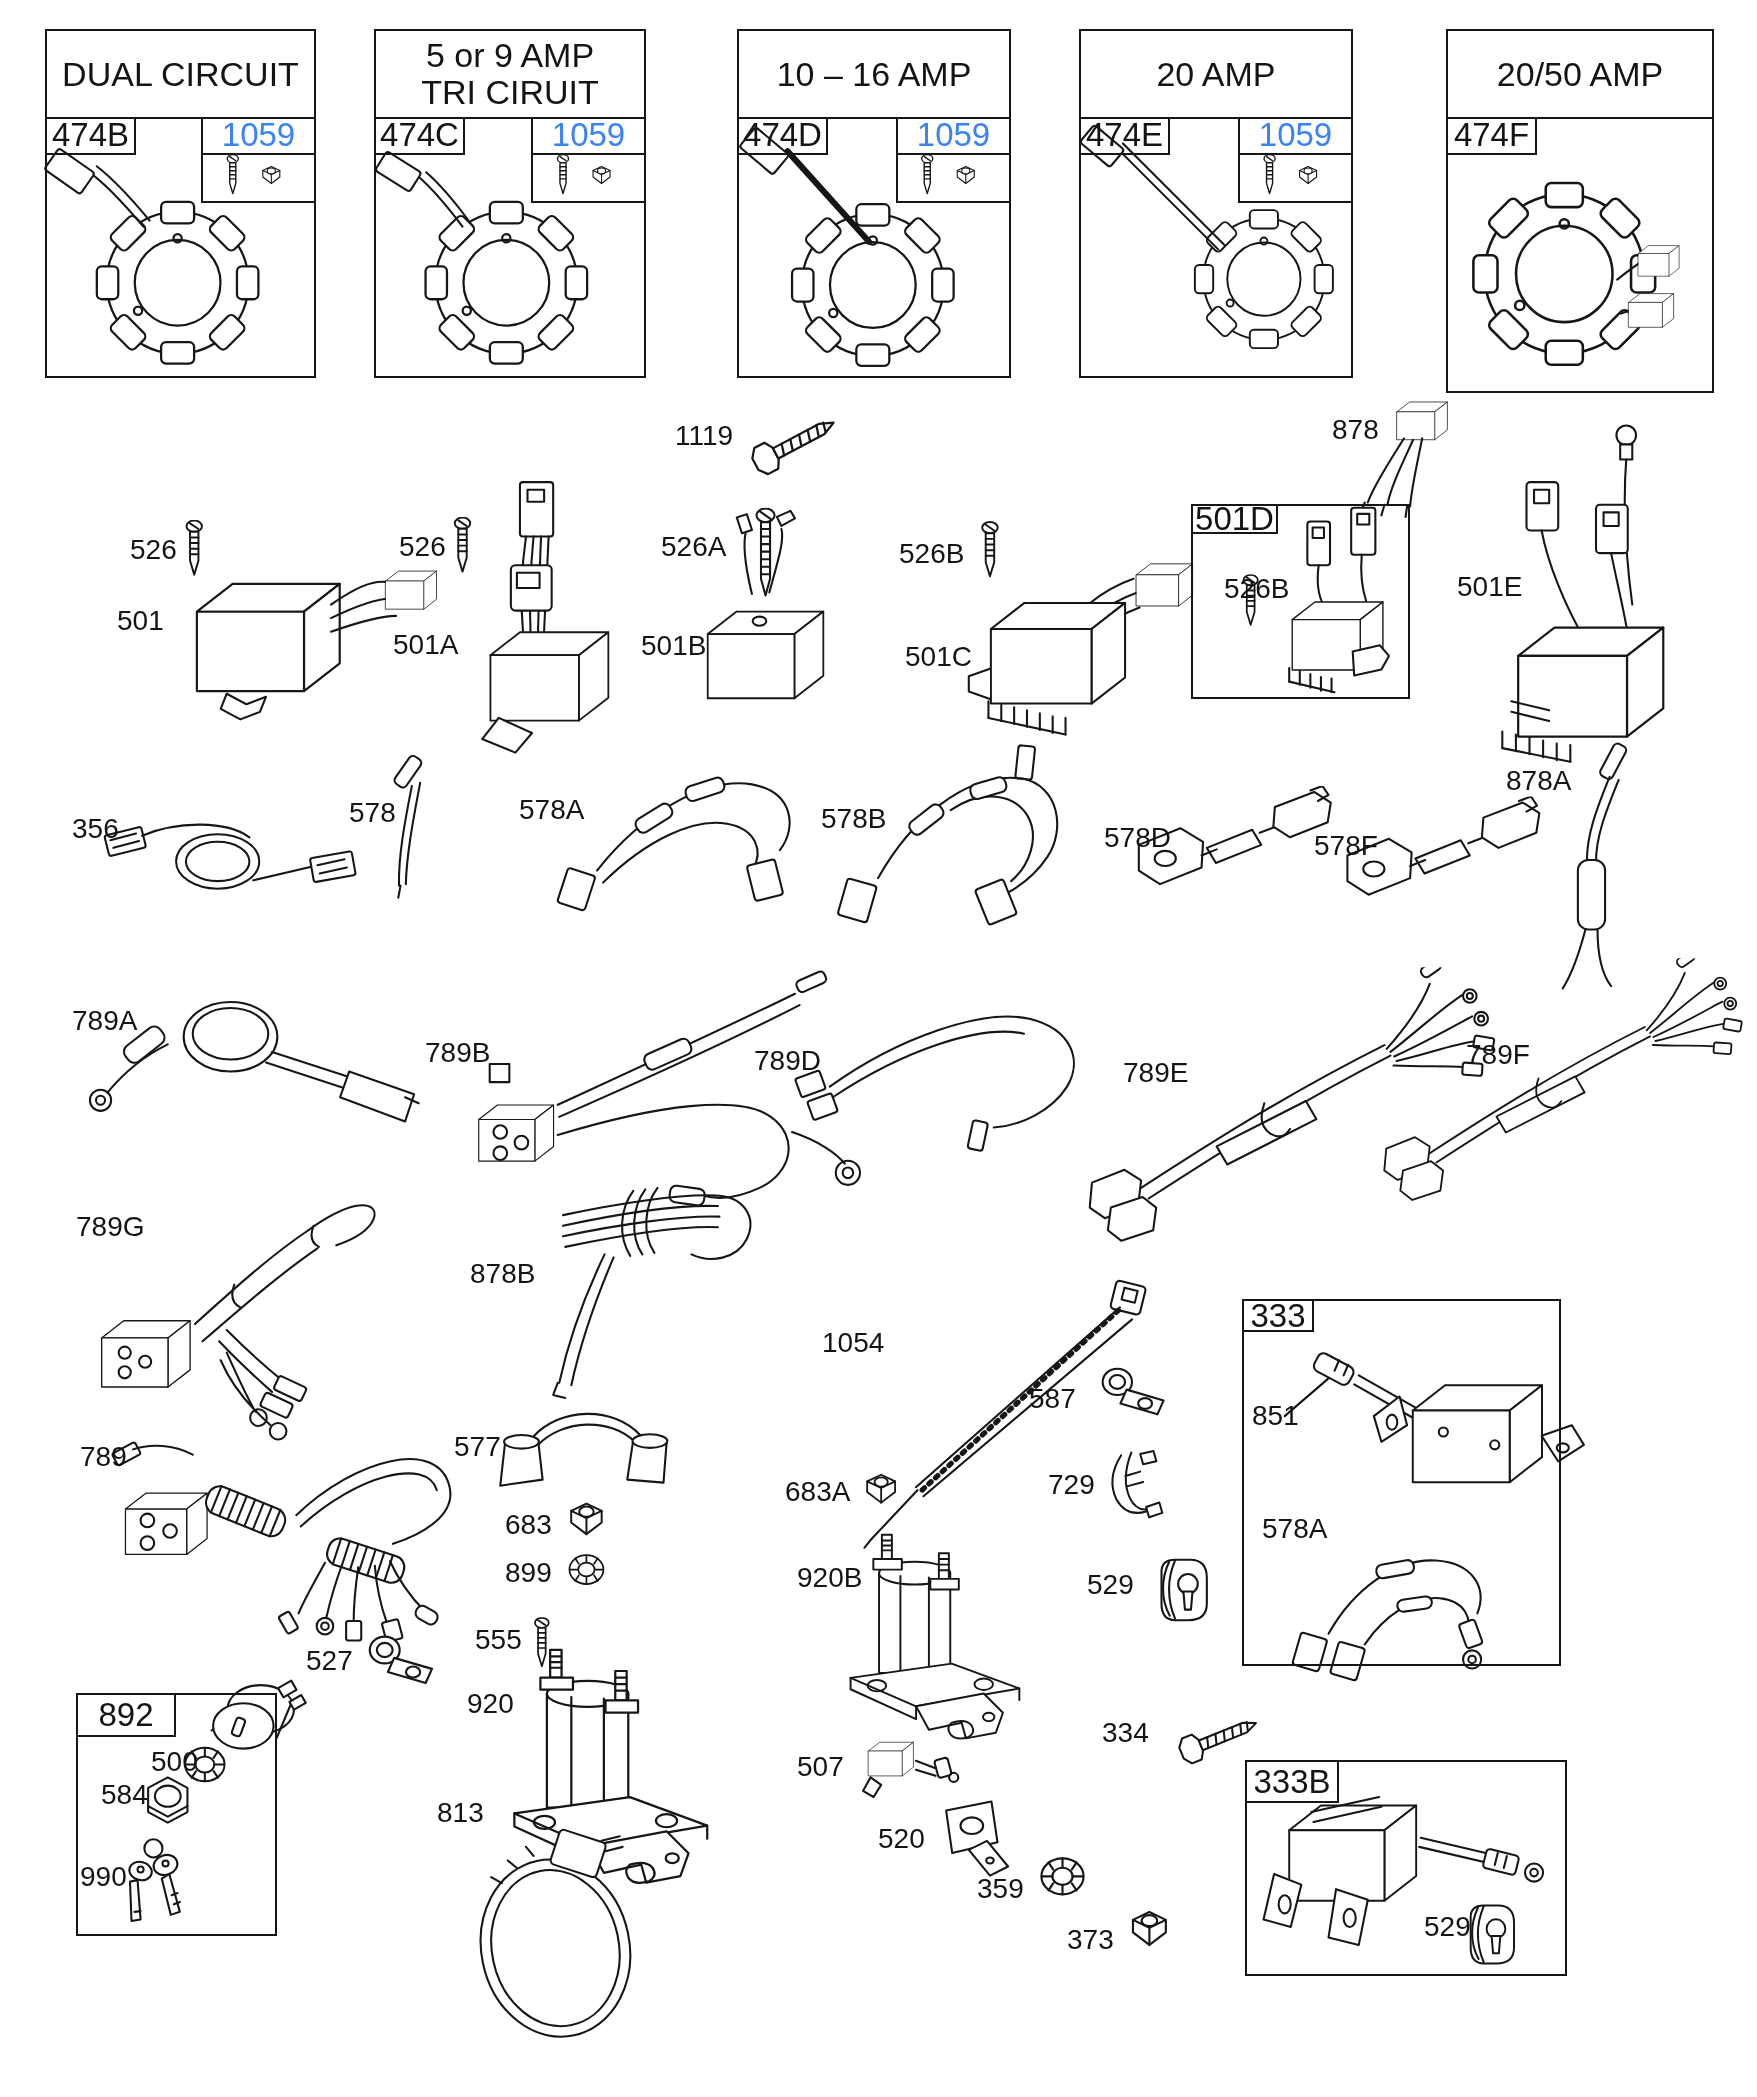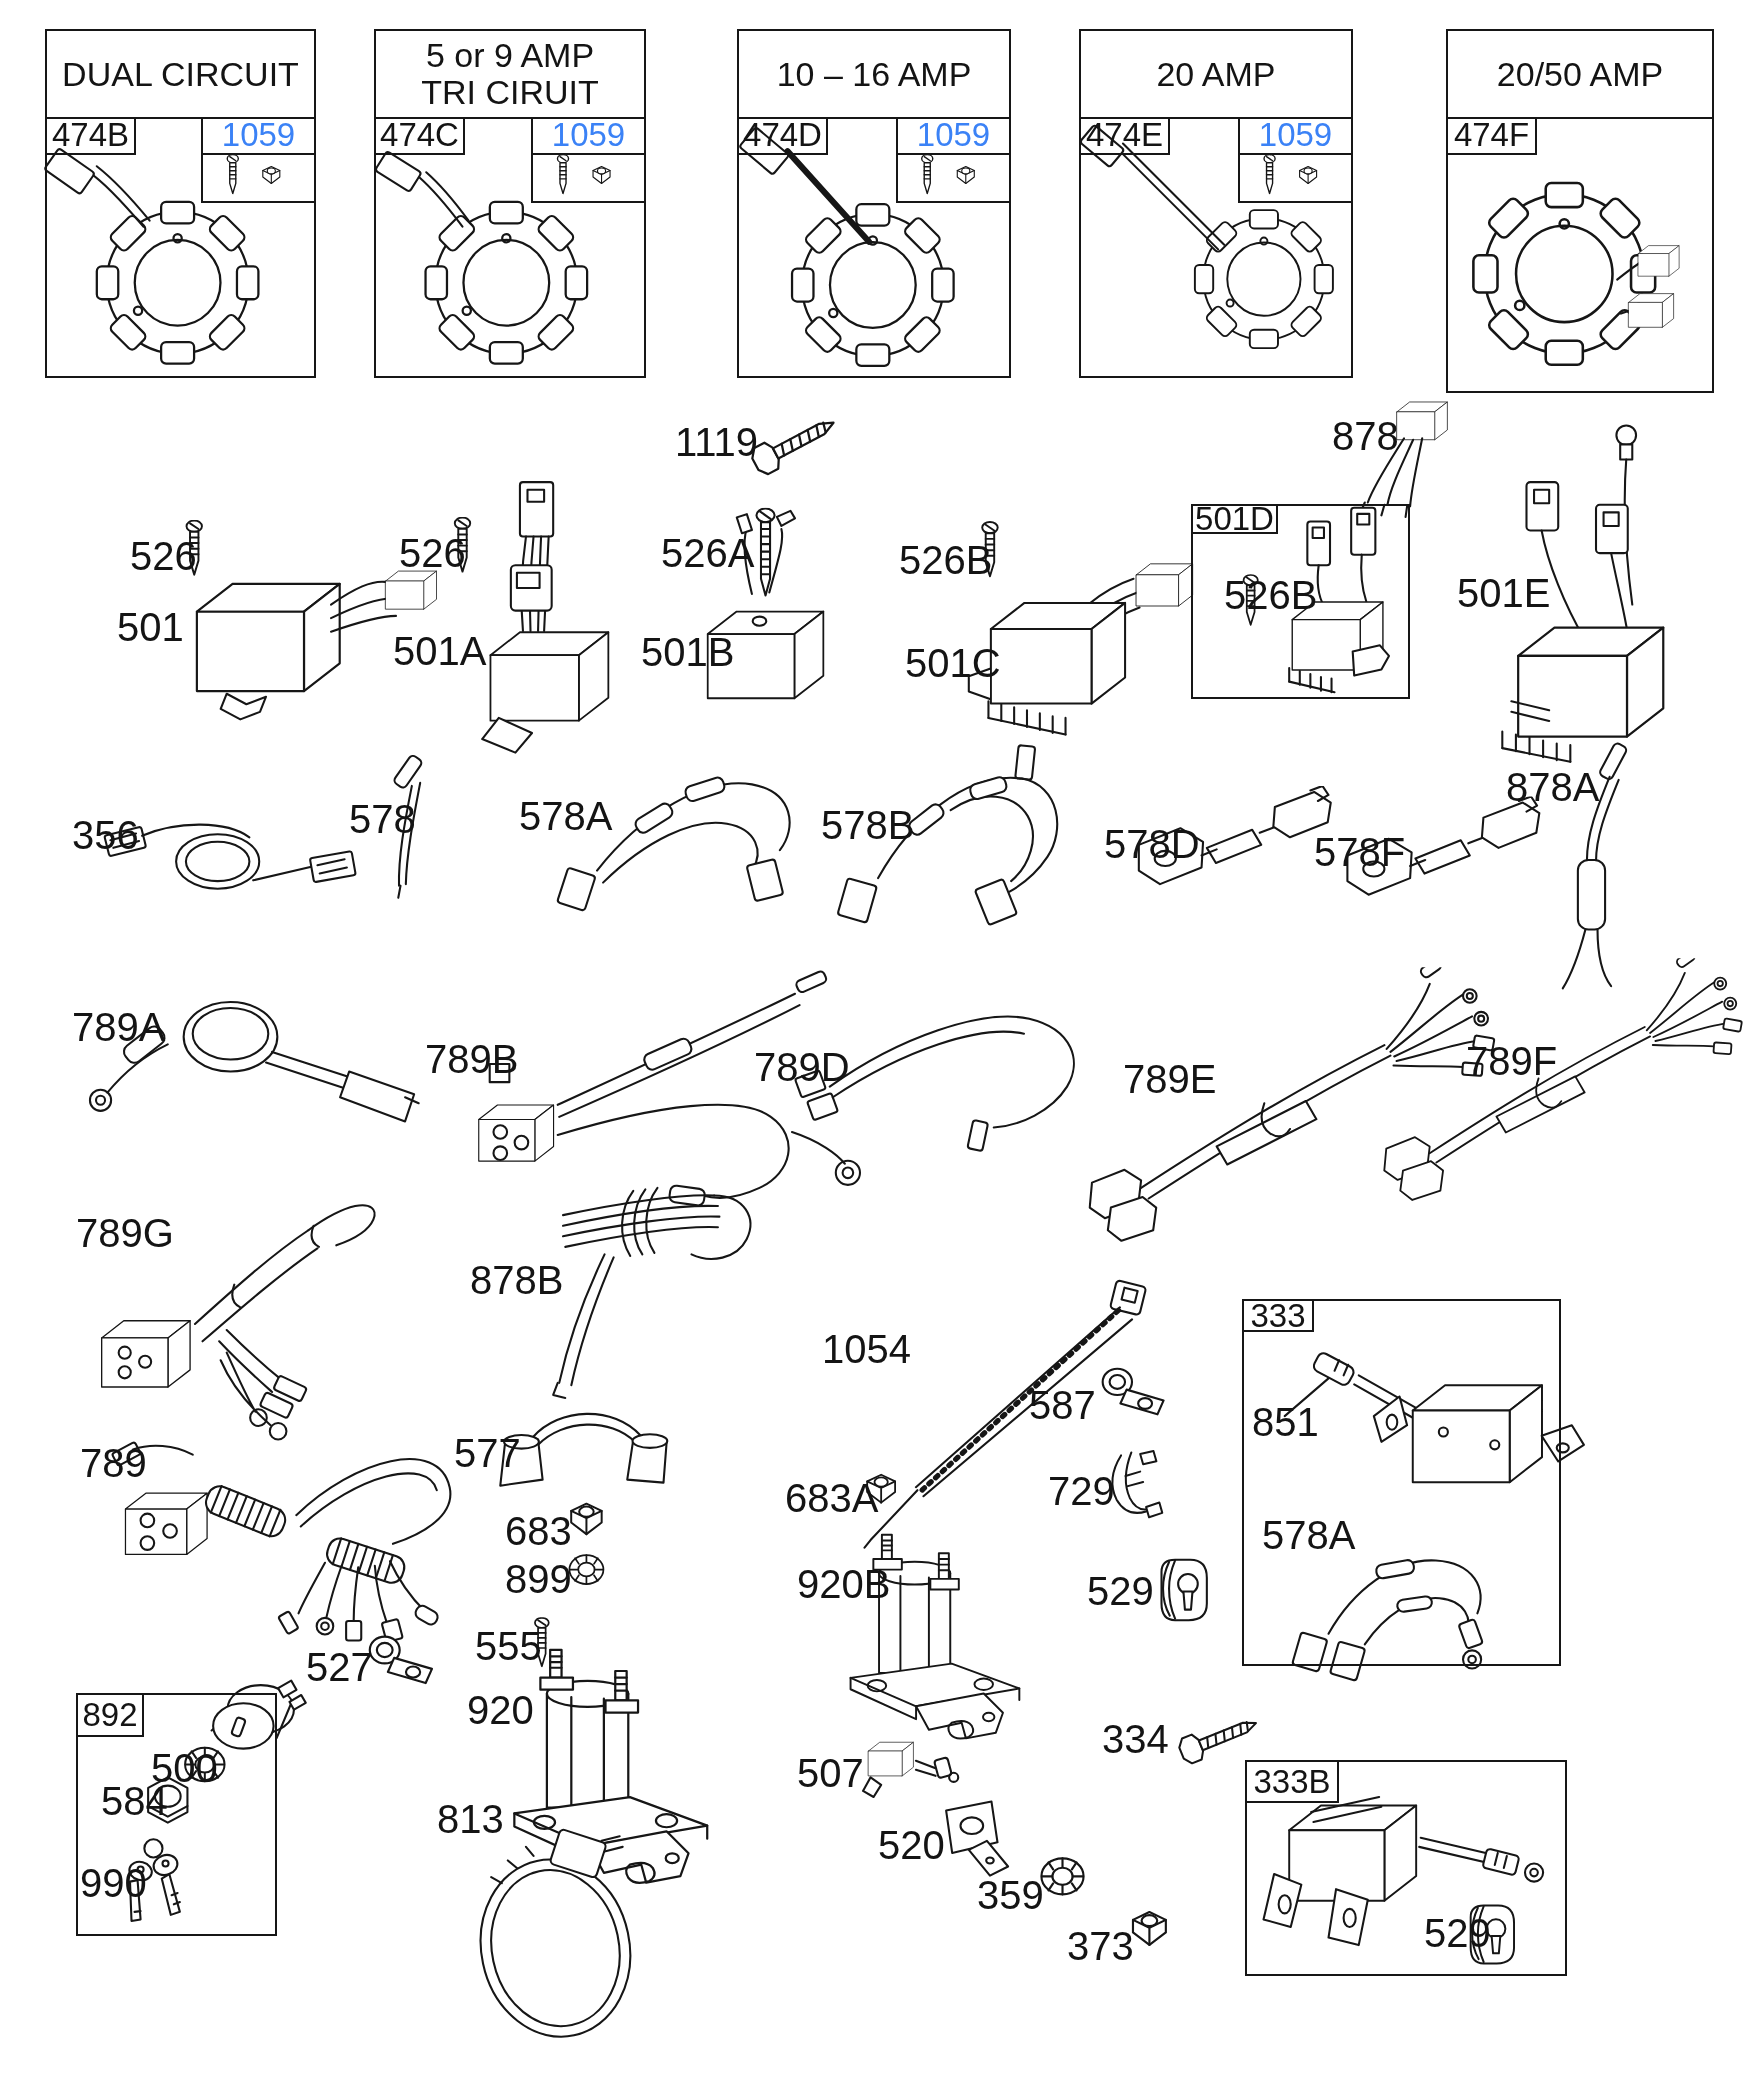--- a/index.html
+++ b/index.html
@@ -1,19 +1,19 @@
 <!DOCTYPE html>
 <html style="font-size:12px"><head>
 <meta charset="utf-8">
 <style>
   html,body{margin:0;padding:0;background:#e8e8e8;}
   #canvas{position:relative;width:1757px;height:2097px;background:#ffffff;
           font-family:"Liberation Sans","DejaVu Sans",sans-serif;overflow:hidden;}
   svg.art{position:absolute;left:0;top:0;}
-  .plabel{position:absolute;font-size:40px;color:#141414;white-space:nowrap;letter-spacing:0px;}
+  .plabel{position:absolute;font-size:28px;color:#141414;white-space:nowrap;letter-spacing:0px;}
   .tbox{position:absolute;border:2.3px solid #161616;box-sizing:border-box;background:transparent;padding-left:28px;}
   .tb-title{position:absolute;left:0;top:0;right:0;height:86px;border-bottom:2.3px solid #161616;
             display:flex;flex-direction:column;justify-content:center;align-items:center;}
   .tb-title span{display:block;font-size:34px;color:#141414;line-height:1.08;text-align:center;}
   .tb-part{position:absolute;left:0;top:86px;width:89px;height:38px;border-right:2.3px solid #161616;
            border-bottom:2.3px solid #161616;font-size:33px;color:#141414;display:flex;align-items:center;justify-content:center;box-sizing:border-box;}
   .tb-fast{position:absolute;right:0;top:86px;width:113px;height:38px;border-left:2.3px solid #161616;
            border-bottom:2.3px solid #161616;font-size:33px;color:#3b82f6;display:flex;align-items:center;justify-content:center;box-sizing:border-box;}
   .tb-fastbox{position:absolute;right:0;top:124px;width:113px;height:48px;border-left:2.3px solid #161616;
            border-bottom:2.3px solid #161616;box-sizing:border-box;}
@@ -634,21 +634,21 @@
   <div class="tb-part">474F</div>
 </div>
 
 <div class="ibox" style="left:1191px;top:504px;width:219px;height:195px;">
   <div class="ib-label" style="width:85px;height:28px;">501D</div>
 </div>
 <div class="ibox" style="left:1242px;top:1299px;width:319px;height:367px;">
   <div class="ib-label" style="width:70px;height:31px;">333</div>
 </div>
 <div class="ibox" style="left:76px;top:1693px;width:201px;height:243px;">
-  <div class="ib-label" style="width:66px;height:42px;">892</div>
+  <div class="ib-label" style="width:98px;height:42px;">892</div>
 </div>
 <div class="ibox" style="left:1245px;top:1760px;width:322px;height:216px;">
   <div class="ib-label" style="width:92px;height:41px;">333B</div>
 </div>
 
 <div id="labels">
       <span class="plabel" style="left: 675px; top: 420px;">1119</span>
       <span class="plabel" style="left: 1332px; top: 414px;">878</span>
       <span class="plabel" style="left: 130px; top: 534px;">526</span>
       <span class="plabel" style="left: 117px; top: 605px;">501</span>

